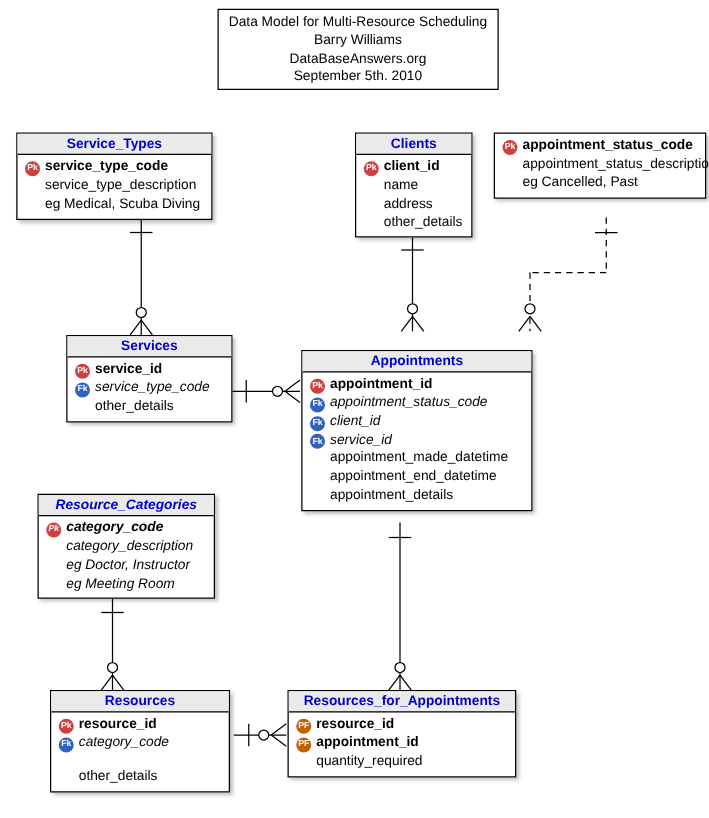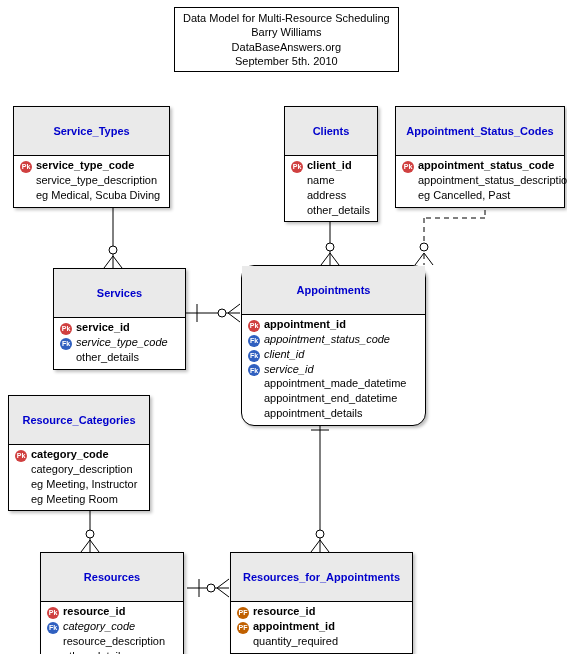--- a/index.html
+++ b/index.html
@@ -33,21 +33,21 @@
     background: #fff;
     box-shadow: 2px 2px 3px rgba(0,0,0,0.25);
     font-size: 11px;
   }
   .entity-header {
     background: #eaeaea;
     border-bottom: 1px solid #000;
     text-align: center;
     font-weight: bold;
     color: #0000cc;
-    padding: 18px 6px;
+    padding: 2px 6px;
     white-space: nowrap;
   }
   .entity-body {
     padding: 2px 4px 4px 4px;
   }
   .row {
     display: flex;
     align-items: flex-end;
     line-height: 1.35;
     white-space: nowrap;
@@ -183,21 +183,20 @@
           <span class="attr-name ">address</span>
         </div>
         <div class="row">
           <span class="key"></span>
           <span class="attr-name ">other_details</span>
         </div>
       </div>
 </div>
 
 <div class="entity" style="left:395px; top:106px; width:168px;">
-  <div class="entity-header">Appointment_Status_Codes</div>
   <div class="entity-body">
         <div class="row">
           <span class="key pk">
             <span class="key-circle">Pk</span>
           </span>
           <span class="attr-name bold">appointment_status_code</span>
         </div>
         <div class="row">
           <span class="key"></span>
           <span class="attr-name ">appointment_status_description</span>
@@ -224,21 +223,21 @@
           </span>
           <span class="attr-name  italic">service_type_code</span>
         </div>
         <div class="row">
           <span class="key"></span>
           <span class="attr-name ">other_details</span>
         </div>
       </div>
 </div>
 
-<div class="entity" style="left:241px; top:265px; width:183px;border-radius:13px;">
+<div class="entity" style="left:241px; top:280px; width:183px;">
   <div class="entity-header">Appointments</div>
   <div class="entity-body">
         <div class="row">
           <span class="key pk">
             <span class="key-circle">Pk</span>
           </span>
           <span class="attr-name bold">appointment_id</span>
         </div>
         <div class="row">
           <span class="key fk">
@@ -266,36 +265,36 @@
           <span class="key"></span>
           <span class="attr-name ">appointment_end_datetime</span>
         </div>
         <div class="row">
           <span class="key"></span>
           <span class="attr-name ">appointment_details</span>
         </div>
       </div>
 </div>
 
-<div class="entity" style="left:8px; top:395px; width:140px;">
+<div class="entity" style="left:30px; top:395px; width:140px;font-style:italic;">
   <div class="entity-header">Resource_Categories</div>
   <div class="entity-body">
         <div class="row">
           <span class="key pk">
             <span class="key-circle">Pk</span>
           </span>
           <span class="attr-name bold">category_code</span>
         </div>
         <div class="row">
           <span class="key"></span>
           <span class="attr-name ">category_description</span>
         </div>
         <div class="row">
           <span class="key"></span>
-          <span class="attr-name ">eg Meeting, Instructor</span>
+          <span class="attr-name ">eg Doctor, Instructor</span>
         </div>
         <div class="row">
           <span class="key"></span>
           <span class="attr-name ">eg Meeting Room</span>
         </div>
       </div>
 </div>
 
 <div class="entity" style="left:40px; top:552px; width:142px;">
   <div class="entity-header">Resources</div>
@@ -307,21 +306,20 @@
           <span class="attr-name bold">resource_id</span>
         </div>
         <div class="row">
           <span class="key fk">
             <span class="key-circle">Fk</span>
           </span>
           <span class="attr-name  italic">category_code</span>
         </div>
         <div class="row">
           <span class="key"></span>
-          <span class="attr-name ">resource_description</span>
         </div>
         <div class="row">
           <span class="key"></span>
           <span class="attr-name ">other_details</span>
         </div>
       </div>
 </div>
 
 <div class="entity" style="left:230px; top:552px; width:181px;">
   <div class="entity-header">Resources_for_Appointments</div>

